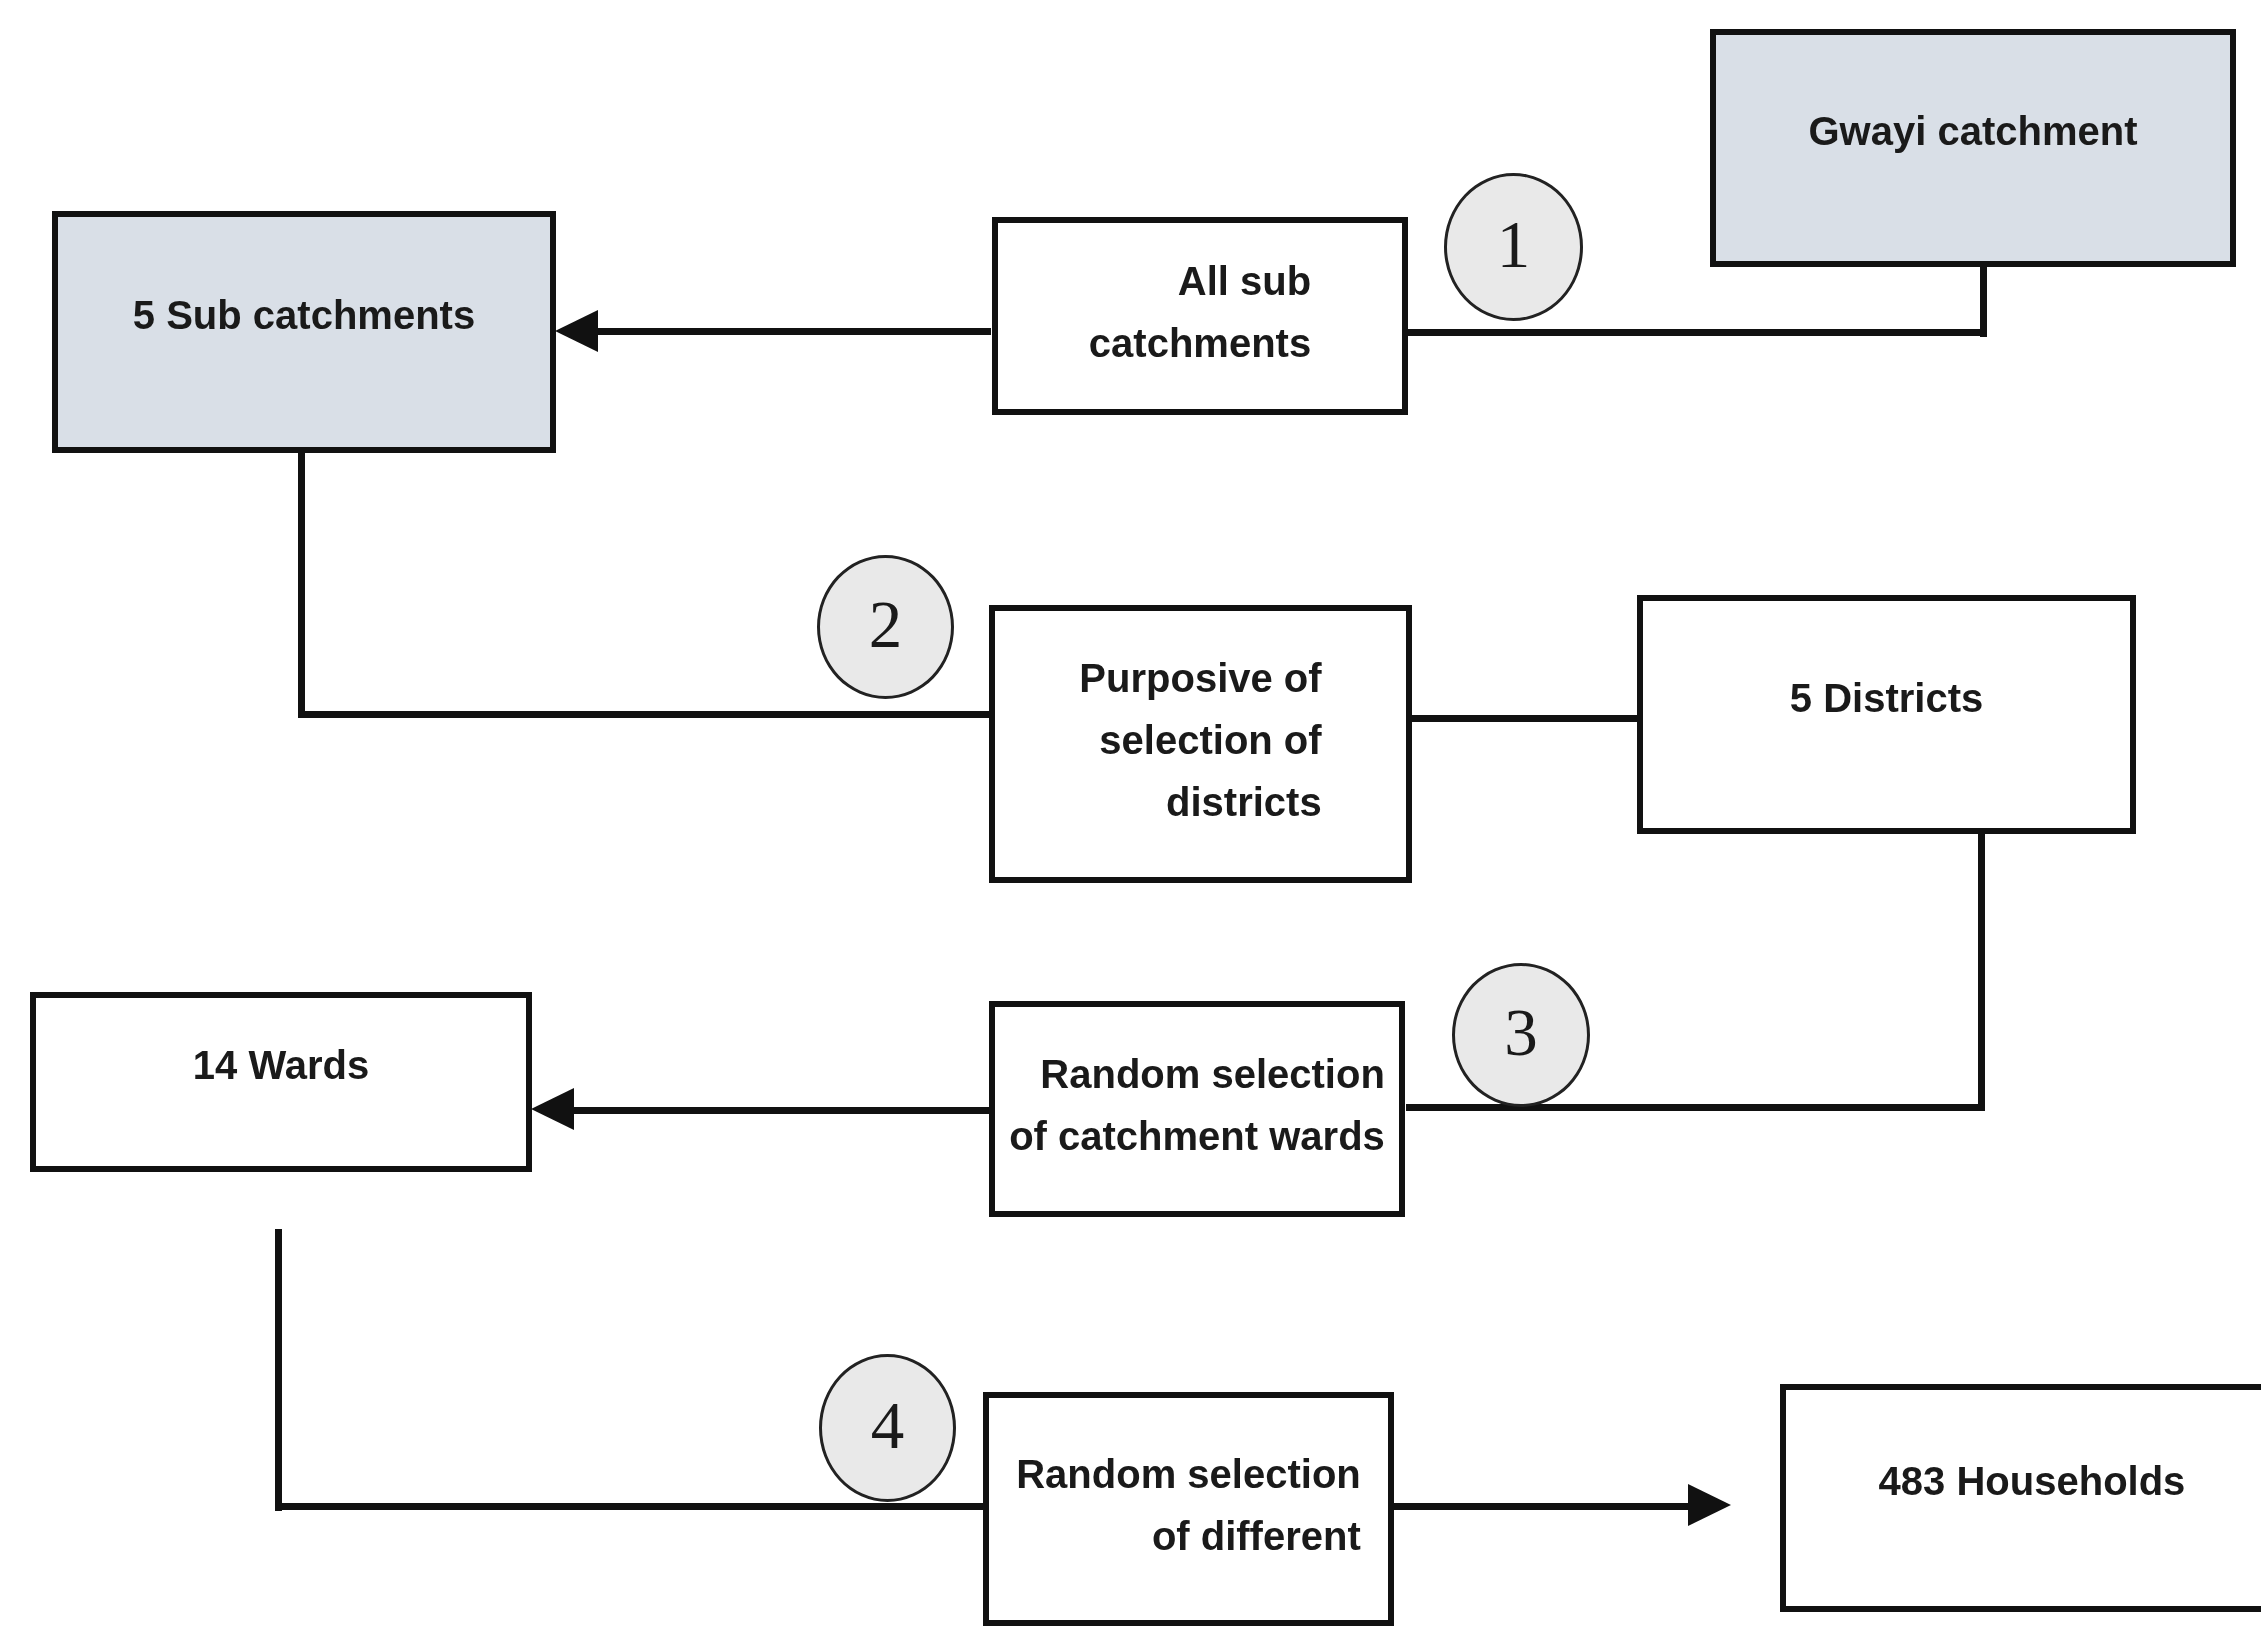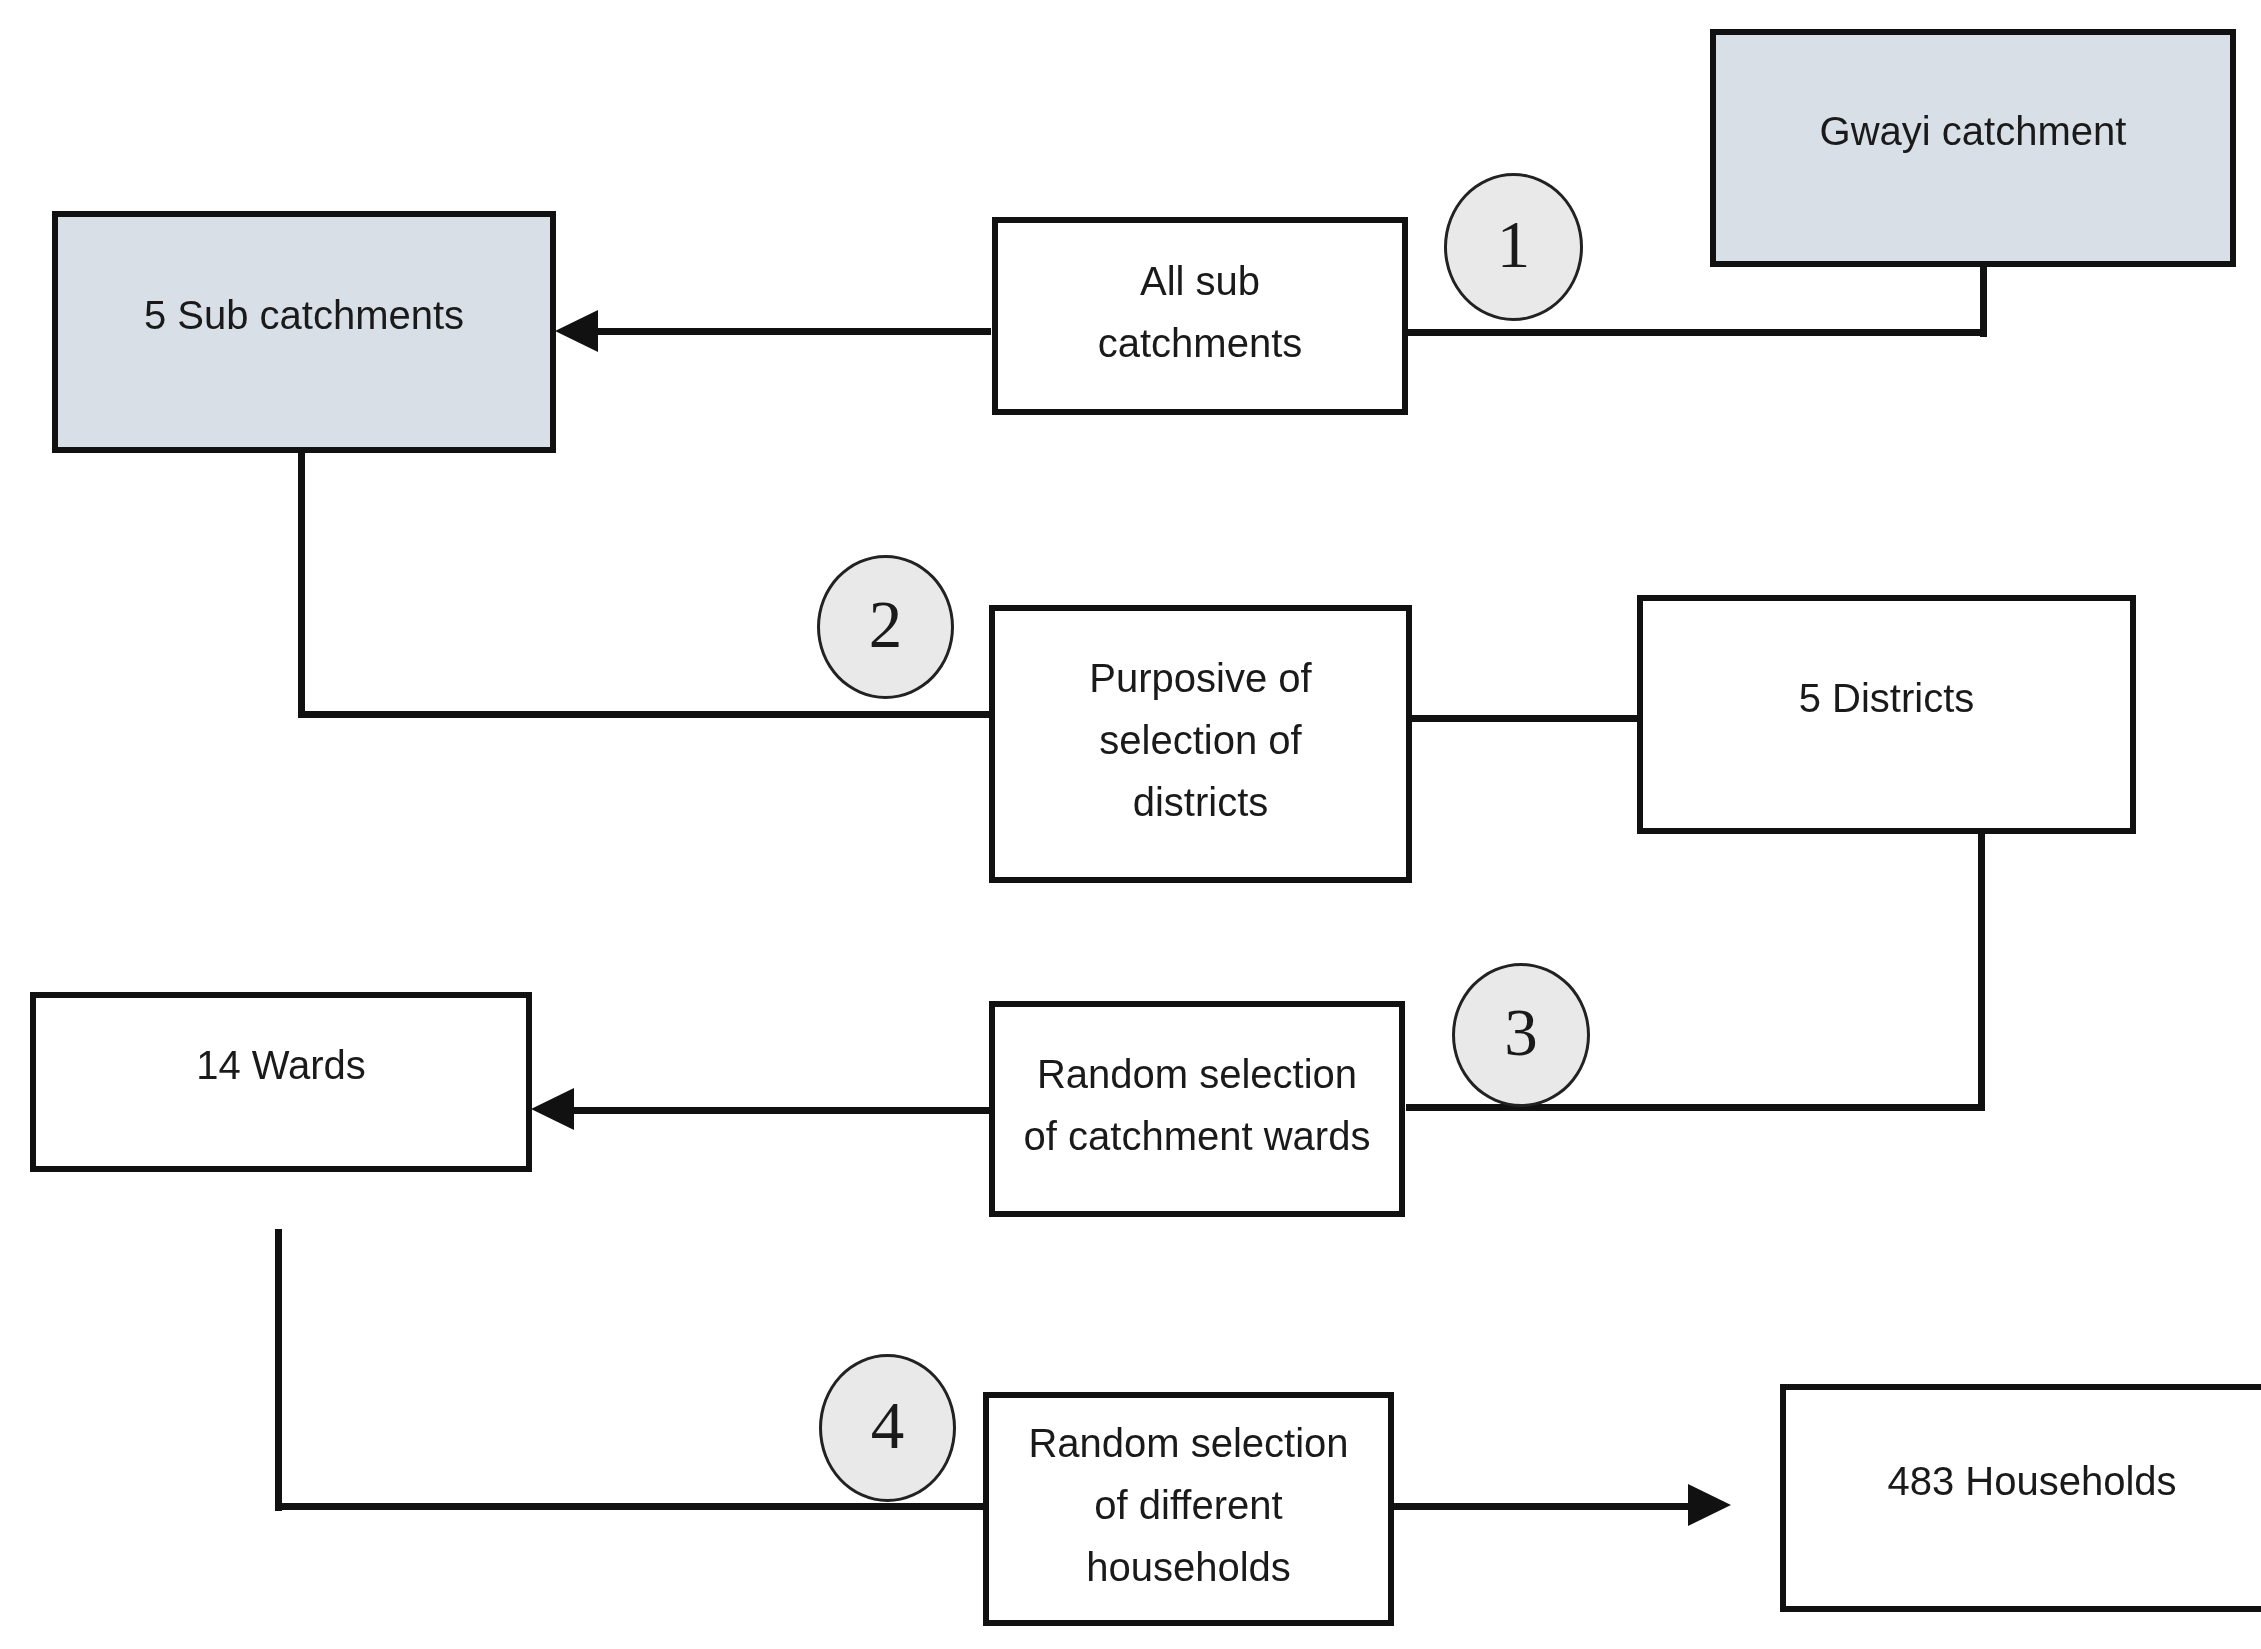--- a/index.html
+++ b/index.html
@@ -23,23 +23,23 @@
     font-family: "Liberation Sans", "DejaVu Sans", sans-serif;
     overflow: hidden;
   }
   .node {
     position: absolute;
     background: var(--color-node_fill);
     border: 6.3px solid var(--color-line);
     display: flex;
     align-items: center;
     justify-content: center;
-    text-align: center;
+    text-align: right;
     color: var(--color-text);
-    font-weight: normal;
+    font-weight: bold;
     font-size: 40px;
     line-height: 1.55;
   }
   .node.highlight { background: var(--color-highlight_fill); }
   .node .label { transform: translateY(-4.2px); }
   .node.single .label { transform: translateY(-16.7px); }
   .label span { display: block; white-space: nowrap; }
   .connector {
     position: absolute;
     background: var(--color-line);
@@ -148,21 +148,20 @@
     <div class="label">
       <span>Random selection</span>
       <span>of catchment wards</span>
     </div>
   </div>
 
   <div class="node" style="left:983px; top:1392px; width:411px; height:234px;">
     <div class="label">
       <span>Random selection</span>
       <span>of different</span>
-      <span>households</span>
     </div>
   </div>
 
   <div class="node single" style="left:1732px; top:1384px; width:504px; height:228px;margin-left:48px;">
     <div class="label">
       <span>483 Households</span>
     </div>
   </div>
 
 </div>

